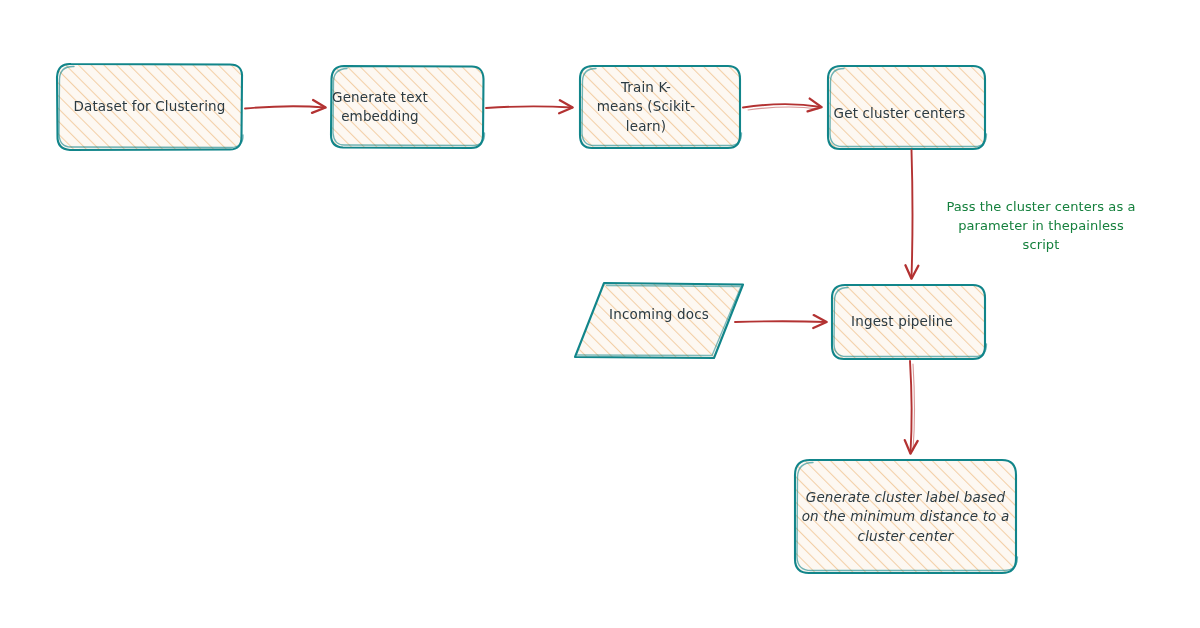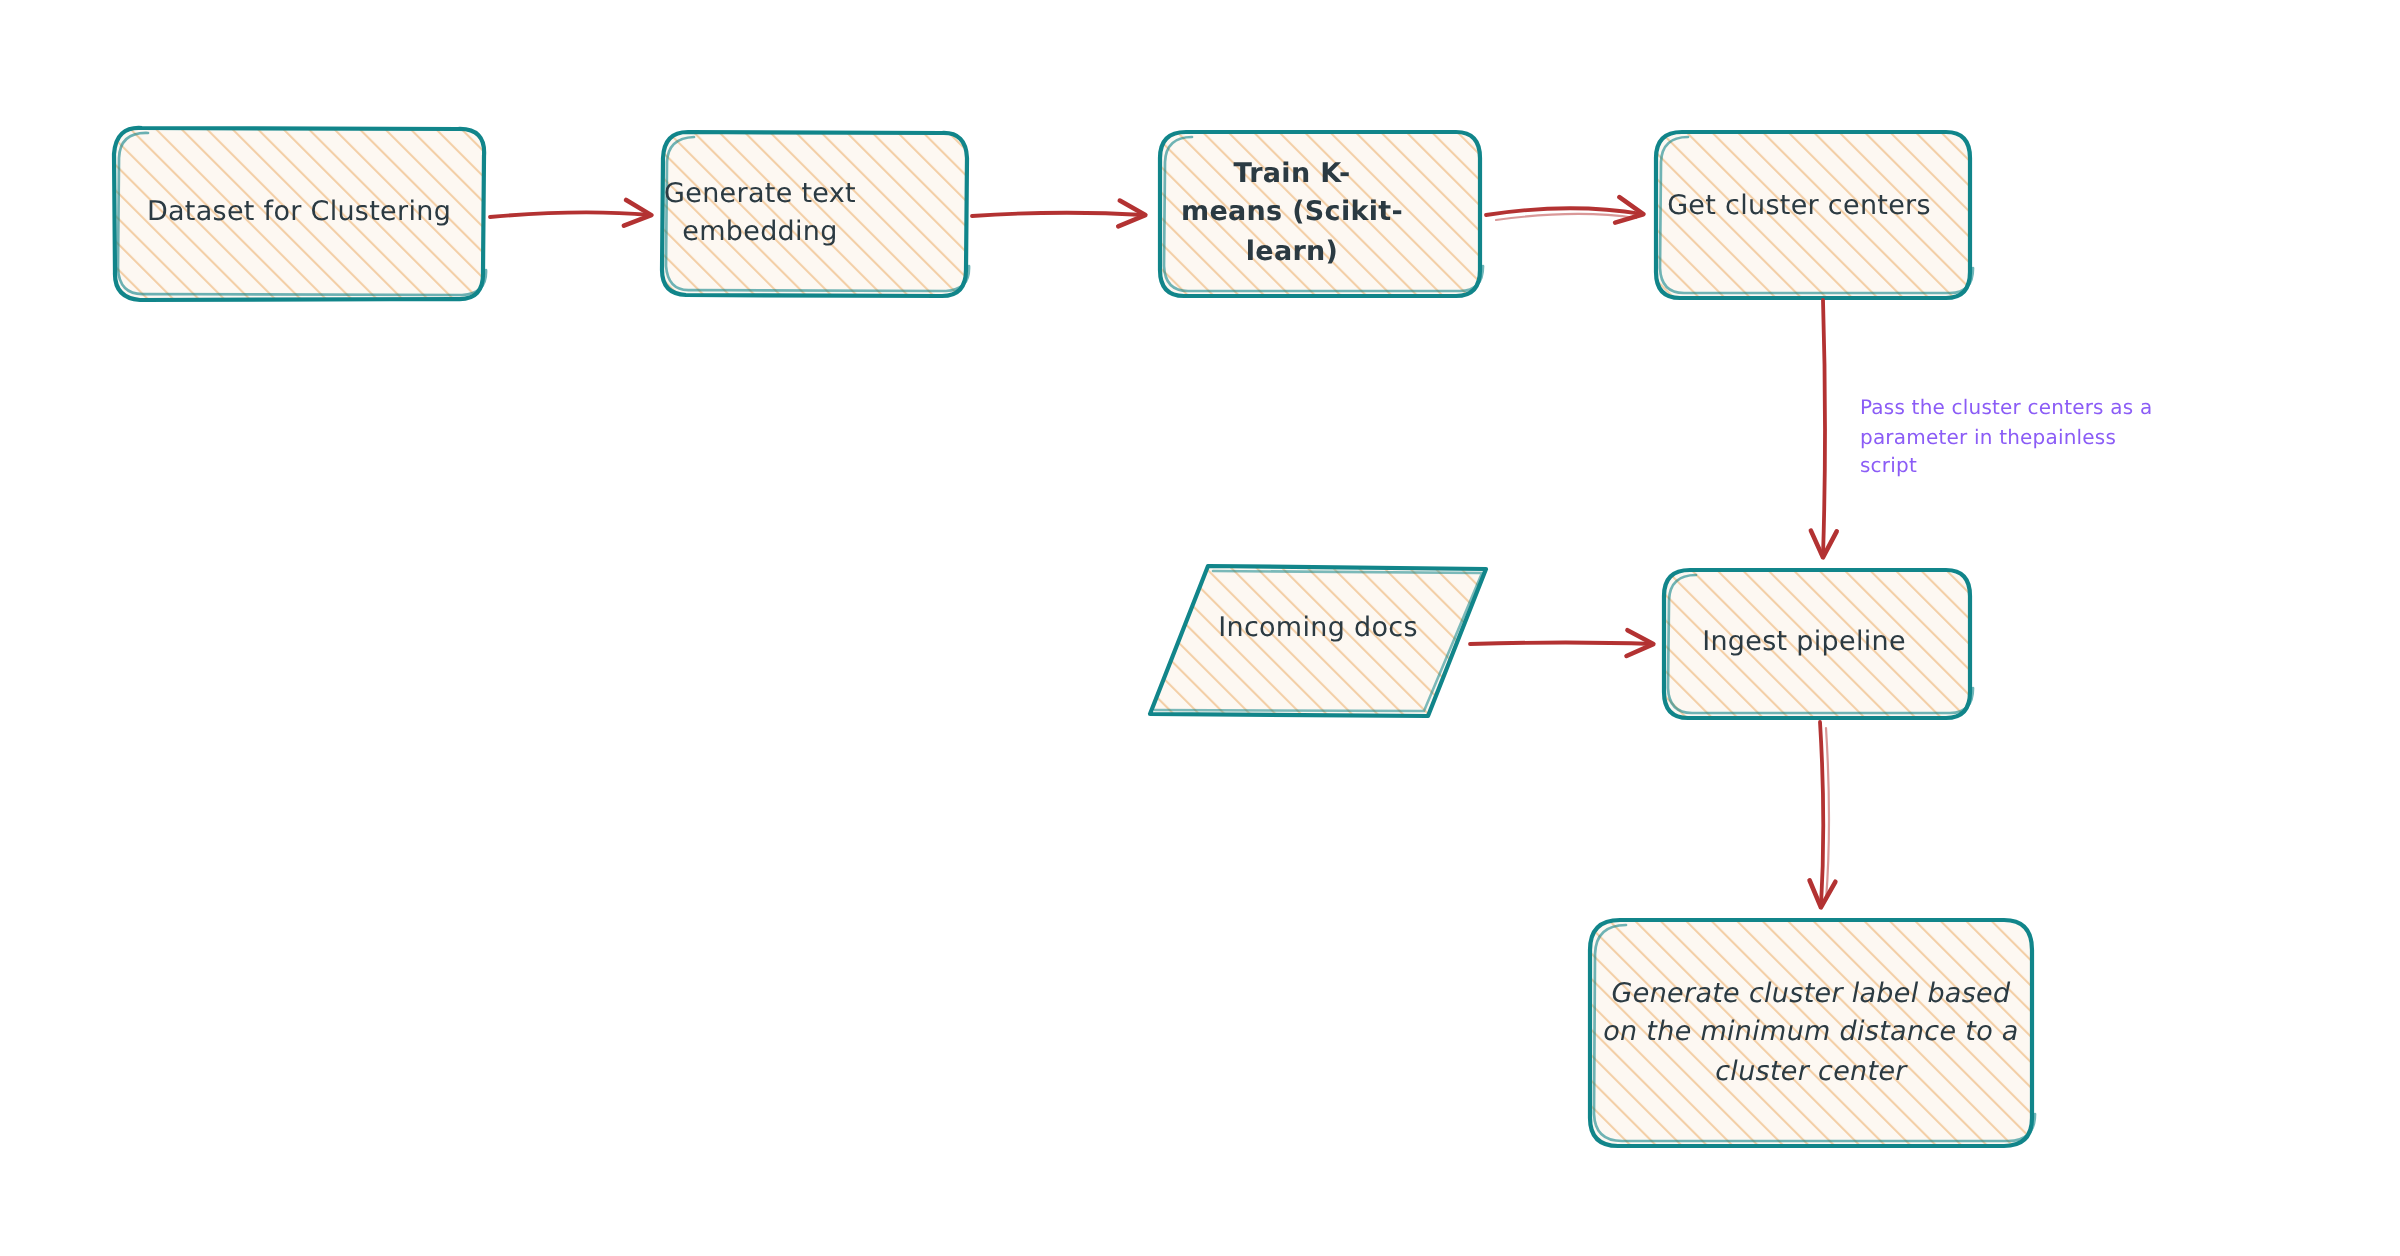--- a/index.html
+++ b/index.html
@@ -29,23 +29,24 @@
     color: #2b3a42;
     font-family: "DejaVu Sans", sans-serif;
     font-size: 13.5px;
     line-height: 1.42;
     letter-spacing: 0.15px;
     pointer-events: none;
     white-space: pre-line;
   }
   .edge-label {
     position: absolute;
-    color: #8b5cf6;
+    text-align: center;
+    color: #15803d;
     font-family: "DejaVu Sans", sans-serif;
-    font-size: 10px;
+    font-size: 13px;
     line-height: 1.45;
     letter-spacing: 0.1px;
     white-space: pre-line;
   }
 </style>
 </head>
 <body>
 
 <svg id="canvas" viewBox="0 0 1200 628" xmlns="http://www.w3.org/2000/svg">
   <defs>
@@ -118,24 +119,24 @@
     <path d="M 910 361 Q 913 410 910.5 453" fill="none" stroke="#b33232" stroke-width="1.9" stroke-linecap="round" marker-end="url(#arrowOpen)"></path>
     <path d="M 913 364 Q 916 412 913 450" fill="none" stroke="#b33232" stroke-width="1.1" stroke-linecap="round" opacity="0.5"></path>
   </g>
 </svg>
 
 <div class="node-label" style="left:57px; top:63px; width:185px; height:87px;border-radius:20px;">Dataset for Clustering</div>
 
 <div class="node-label" style="left:312px; top:66px; width:136px; height:82px;border-radius:12px;">Generate text
 embedding</div>
 
-<div class="node-label" style="left:580px; top:66px; width:132px; height:82px;font-weight:bold;">Train K-
+<div class="node-label" style="left:580px; top:66px; width:132px; height:82px;">Train K-
 means (Scikit-learn)</div>
 
-<div class="node-label" style="left:828px; top:62px; width:143px; height:83px;">Get cluster centers</div>
+<div class="node-label" style="left:828px; top:72px; width:143px; height:83px;">Get cluster centers</div>
 
 <div class="node-label" style="left:575px; top:283px; width:168px; height:64px;">Incoming docs</div>
 
 <div class="node-label" style="left:832px; top:285px; width:140px; height:74px;">Ingest pipeline</div>
 
 <div class="node-label" style="left:795px; top:460px; width:221px; height:114px;font-style:italic;">Generate cluster label based
 on the minimum distance to a
 cluster center</div>
 
 <div class="edge-label" style="left:930px; top:198px; width:222px;">Pass the cluster centers as a

